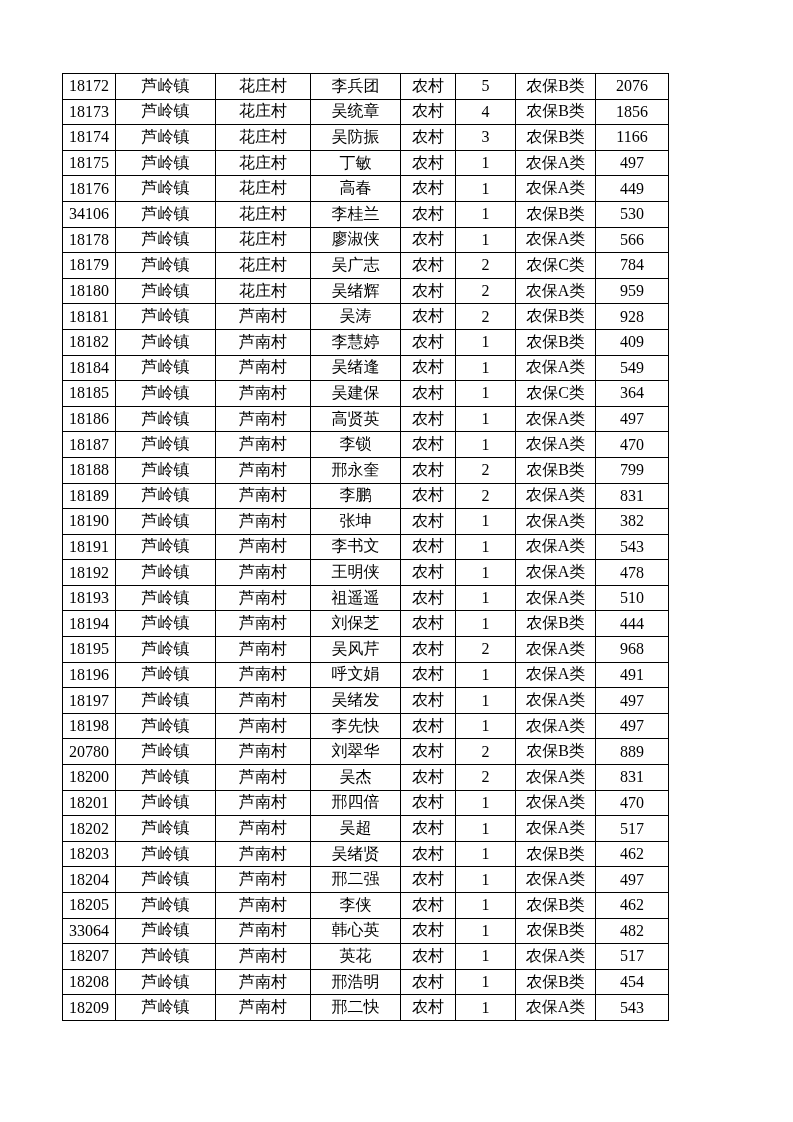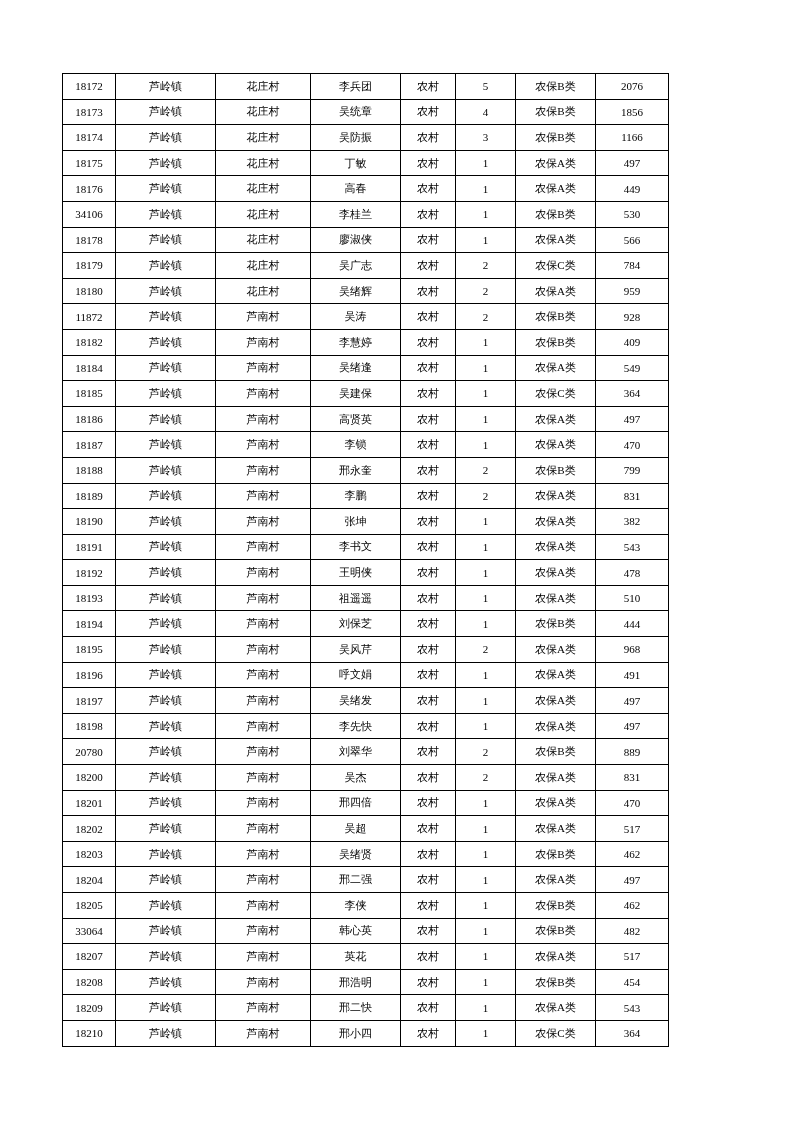--- a/index.html
+++ b/index.html
@@ -15,21 +15,21 @@
     background: #ffffff;
     overflow: hidden;
   }
   table.data-table {
     position: absolute;
     left: 62px;
     top: 73px;
     border-collapse: collapse;
     table-layout: fixed;
     width: 606px;
-    font-size: 11px;
+    font-size: 16px;
     color: #000000;
   }
   table.data-table td {
     border: 1px solid #000000;
     height: 24.6px;
     padding: 0 2px;
     text-align: center;
     vertical-align: middle;
     white-space: nowrap;
     overflow: hidden;
@@ -144,21 +144,21 @@
           <td>18180</td>
           <td>芦岭镇</td>
           <td>花庄村</td>
           <td>吴绪辉</td>
           <td>农村</td>
           <td>2</td>
           <td>农保A类</td>
           <td>959</td>
         </tr>
         <tr>
-          <td>11872</td>
+          <td>18181</td>
           <td>芦岭镇</td>
           <td>芦南村</td>
           <td>吴涛</td>
           <td>农村</td>
           <td>2</td>
           <td>农保B类</td>
           <td>928</td>
         </tr>
         <tr>
           <td>18182</td>
@@ -422,26 +422,16 @@
         </tr>
         <tr>
           <td>18209</td>
           <td>芦岭镇</td>
           <td>芦南村</td>
           <td>邢二快</td>
           <td>农村</td>
           <td>1</td>
           <td>农保A类</td>
           <td>543</td>
-        </tr>
-        <tr>
-          <td>18210</td>
-          <td>芦岭镇</td>
-          <td>芦南村</td>
-          <td>邢小四</td>
-          <td>农村</td>
-          <td>1</td>
-          <td>农保C类</td>
-          <td>364</td>
         </tr>
       </tbody>
   </table>
 </div>
 
 </body></html>

